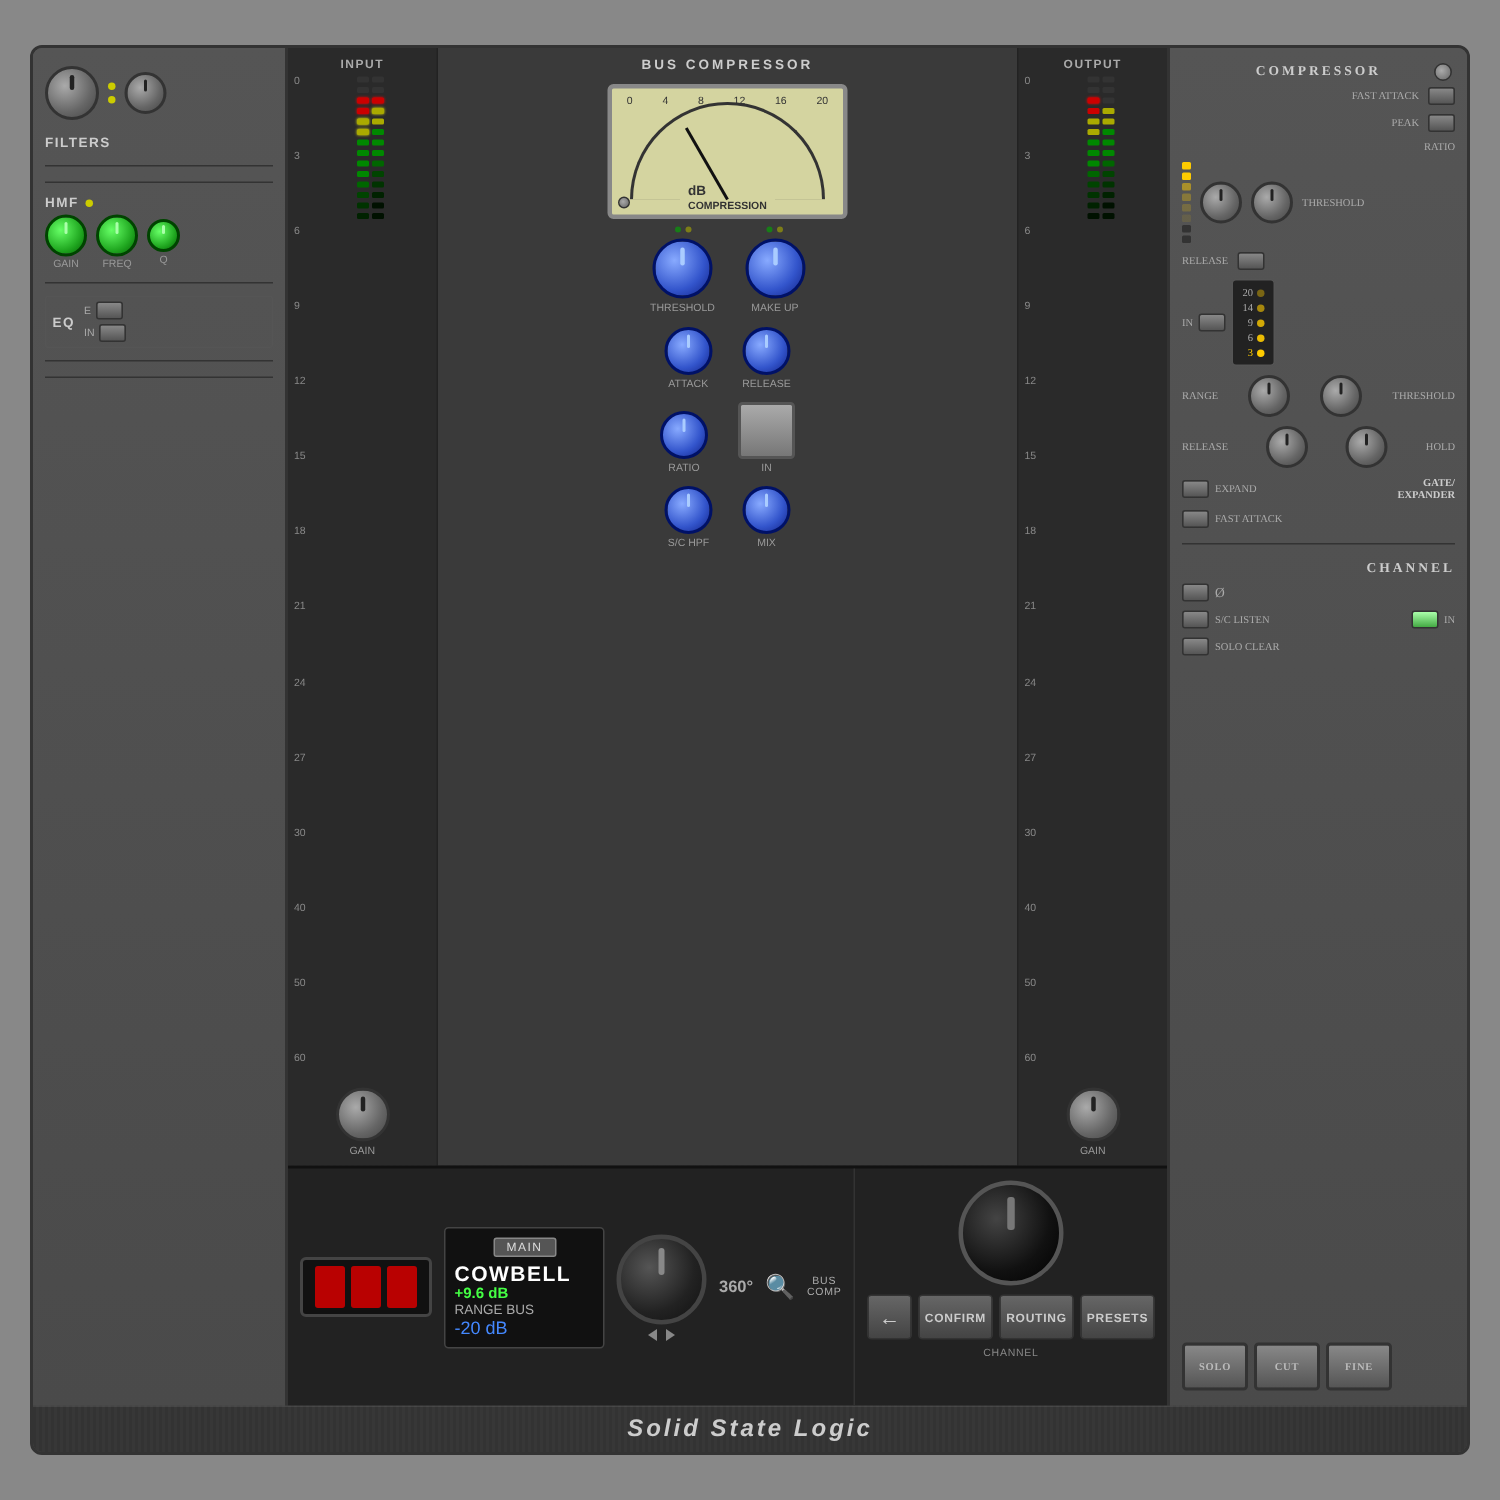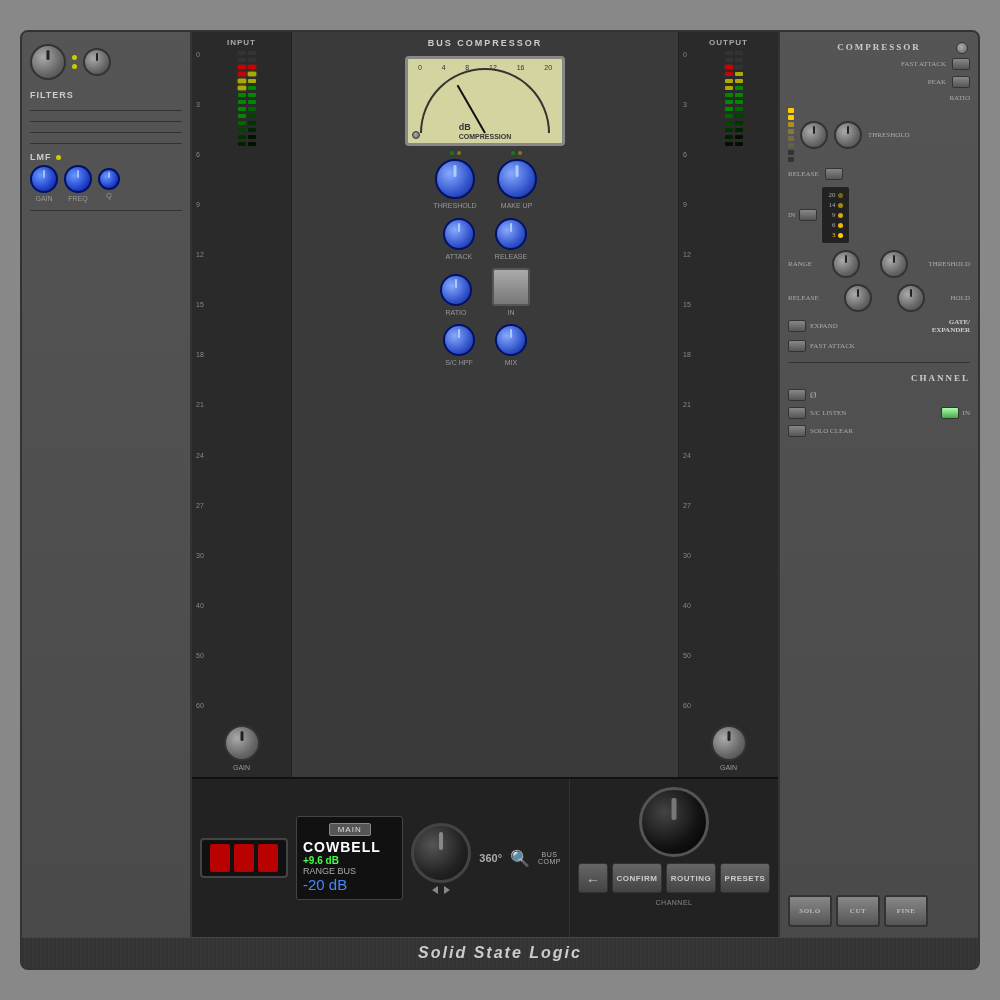--- a/index.html
+++ b/index.html
@@ -519,46 +519,61 @@
         </div>
         <div class="knob-medium"></div>
       </div>
 
       <div style="color:#ccc;font-size:9px;font-weight:bold;letter-spacing:1px;margin:2px 0;">FILTERS</div>
       <div style="height:1px;background:#333;margin:2px 0;"></div>
 
 
       <div style="height:1px;background:#333;margin:2px 0;"></div>
 
-
-      <div style="height:1px;background:#333;margin:2px 0;"></div>
-
-
-      <div style="height:1px;background:#333;margin:2px 0;"></div>
-
       <div class="eq-band">
         <div style="display:flex;align-items:center;gap:4px;">
-          <span class="section-label">LMF</span>
+          <span class="section-label">HMF</span>
           <div class="dot-indicator yellow"></div>
         </div>
         <div class="eq-band-row">
           <div class="knob-col">
-            <div class="knob-medium knob-blue"></div>
+            <div class="knob-medium knob-green"></div>
             <div class="knob-label">GAIN</div>
           </div>
           <div class="knob-col">
-            <div class="knob-medium knob-blue"></div>
+            <div class="knob-medium knob-green"></div>
             <div class="knob-label">FREQ</div>
           </div>
           <div class="knob-col">
-            <div class="knob-small knob-blue"></div>
+            <div class="knob-small knob-green"></div>
             <div class="knob-label">Q</div>
           </div>
         </div>
       </div>
+
+      <div style="height:1px;background:#333;margin:2px 0;"></div>
+
+      <div class="eq-band">
+        <div style="display:flex;align-items:center;gap:6px;border:1px solid #555;padding:3px 4px;border-radius:2px;">
+          <span class="section-label">EQ</span>
+          <div style="display:flex;flex-direction:column;gap:3px;">
+            <div style="display:flex;align-items:center;gap:3px;">
+              <span style="color:#aaa;font-size:7px;">E</span>
+              <div class="toggle-btn"></div>
+            </div>
+            <div style="display:flex;align-items:center;gap:3px;">
+              <span style="color:#aaa;font-size:7px;">IN</span>
+              <div class="toggle-btn"></div>
+            </div>
+          </div>
+        </div>
+      </div>
+
+      <div style="height:1px;background:#333;margin:2px 0;"></div>
+
 
       <div style="height:1px;background:#333;margin:2px 0;"></div>
 
     </div>
 
     <div class="full-center">
       <div class="input-output-row">
 
         <div style="width:100px;background:#2a2a2a;border-right:1px solid #222;padding:6px 4px;display:flex;flex-direction:column;">
           <div class="meter-label">INPUT</div>
@@ -770,21 +785,21 @@
             <div class="dig-char"></div>
             <div class="dig-char"></div>
             <div class="dig-char"></div>
           </div>
 
           <div style="flex:1;background:#111;border:1px solid #444;border-radius:3px;padding:6px;">
             <div style="background:#555;border:1px solid #888;color:#ddd;font-size:8px;padding:1px 8px;text-align:center;margin-bottom:3px;border-radius:2px;letter-spacing:1px;width:fit-content;margin-left:auto;margin-right:auto;">MAIN</div>
             <div style="color:#fff;font-size:14px;font-weight:bold;letter-spacing:1px;">COWBELL</div>
             <div style="color:#44ff44;font-size:10px;font-weight:bold;">+9.6 dB</div>
             <div style="color:#aaa;font-size:9px;">RANGE BUS</div>
-            <div style="color:#4488ff;font-size:15px;">-20 dB</div>
+            <div style="color:#4488ff;font-size:12px;">-20 dB</div>
           </div>
 
           <div style="display:flex;flex-direction:column;align-items:center;gap:3px;">
             <div class="level-knob"></div>
 
             <div style="display:flex;gap:6px;">
               <div style="width:0;height:0;border-top:4px solid transparent;border-bottom:4px solid transparent;border-right:6px solid #888;"></div>
               <div style="width:0;height:0;border-top:4px solid transparent;border-bottom:4px solid transparent;border-left:6px solid #888;"></div>
             </div>
           </div>

